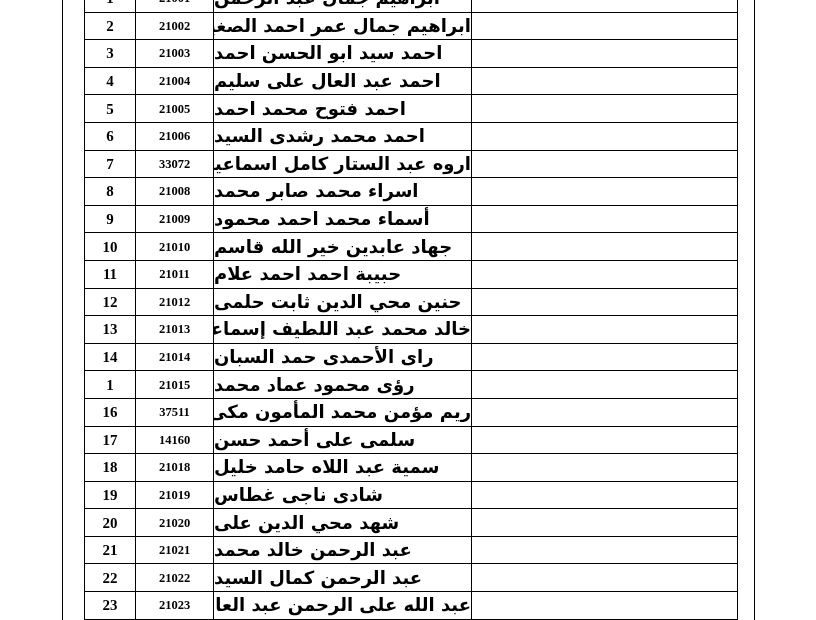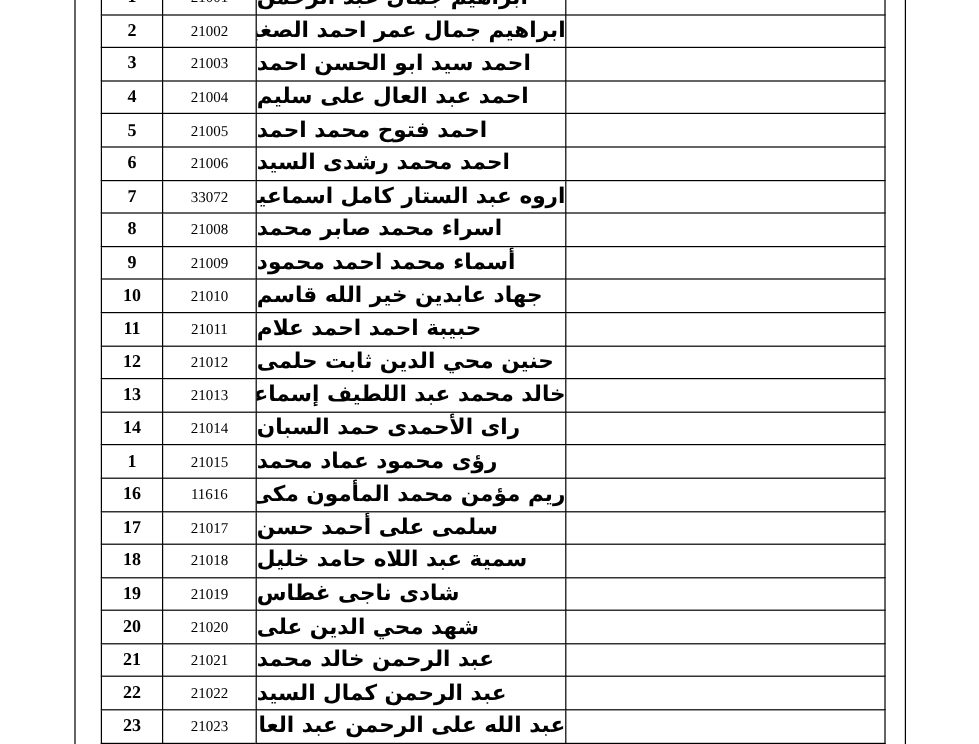--- a/index.html
+++ b/index.html
@@ -76,20 +76,21 @@
     line-height: 26px;
   }
 
   td.idnum {
     text-align: center;
     font-size: 12.5px;
     font-family: "Liberation Serif", "DejaVu Serif", serif;
     line-height: 26px;
     vertical-align: bottom;
     padding-bottom: 1px;
+    font-weight: bold;
   }
 
   td.name {
     text-align: left;
     font-size: 18px;
     font-weight: bold;
     font-family: "DejaVu Sans", "Liberation Sans", sans-serif;
     line-height: 24px;
     padding-bottom: 2px;
     white-space: nowrap;
@@ -201,27 +202,27 @@
           </tr>
           <tr>
             <td class="notes"></td>
             <td class="name">رؤى محمود عماد محمد</td>
             <td class="idnum">21015</td>
             <td class="serial">1</td>
           </tr>
           <tr>
             <td class="notes"></td>
             <td class="name">ريم مؤمن محمد المأمون مكى</td>
-            <td class="idnum">11616</td>
+            <td class="idnum">37511</td>
             <td class="serial">16</td>
           </tr>
           <tr>
             <td class="notes"></td>
             <td class="name">سلمى على أحمد حسن</td>
-            <td class="idnum">21017</td>
+            <td class="idnum">14160</td>
             <td class="serial">17</td>
           </tr>
           <tr>
             <td class="notes"></td>
             <td class="name">سمية عبد اللاه حامد خليل</td>
             <td class="idnum">21018</td>
             <td class="serial">18</td>
           </tr>
           <tr>
             <td class="notes"></td>

